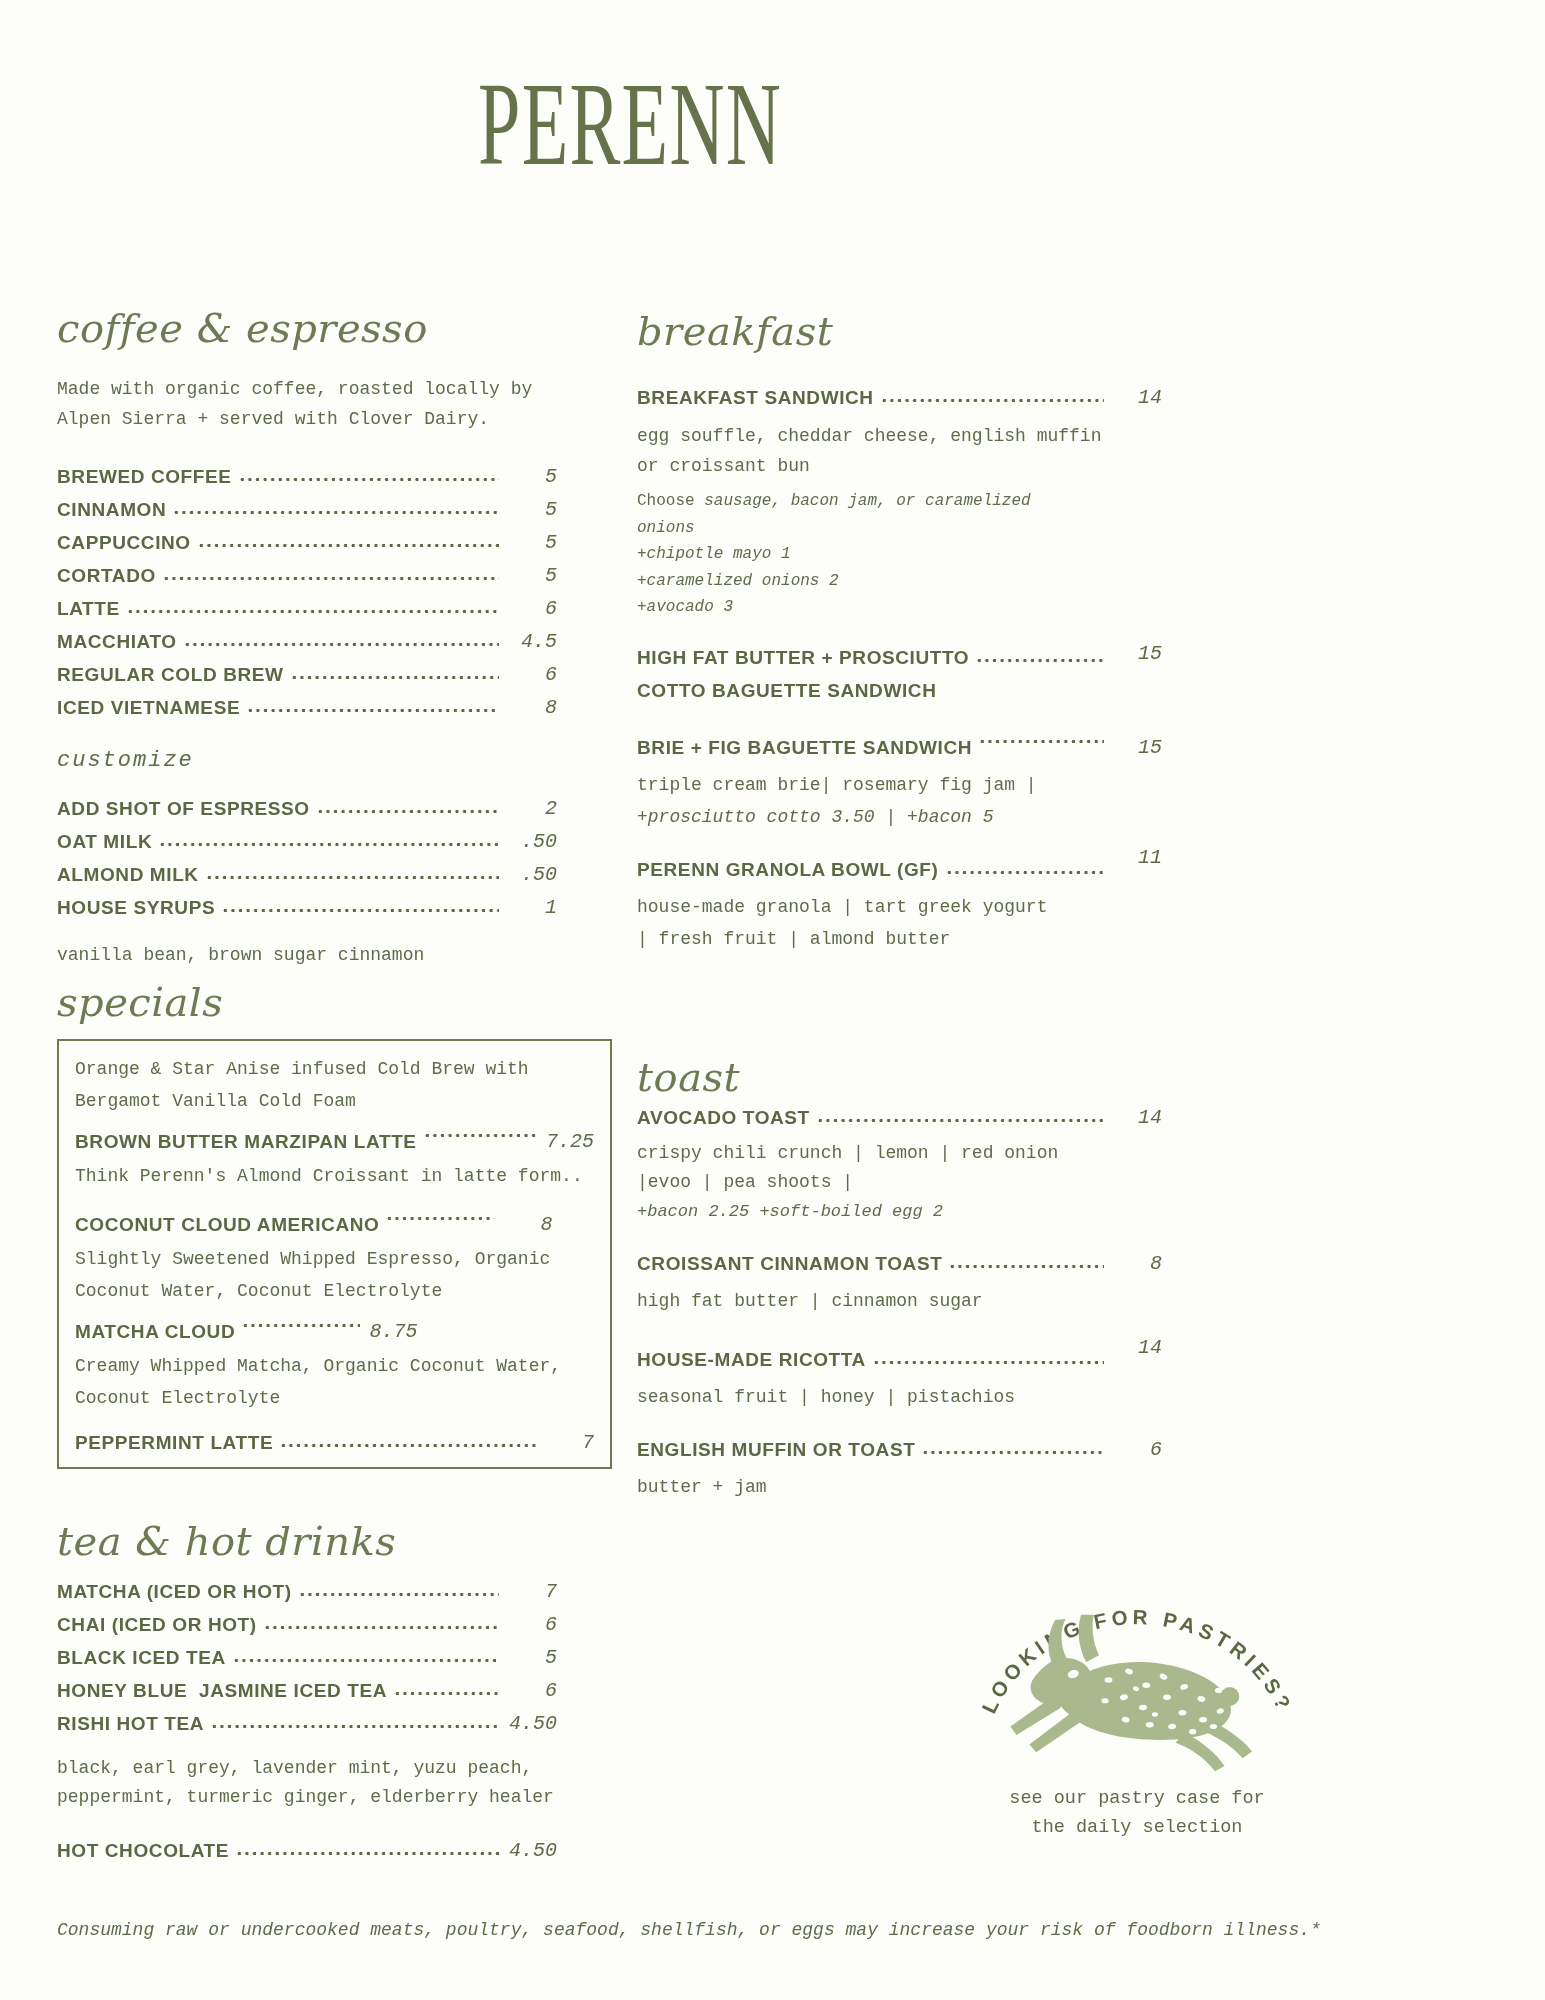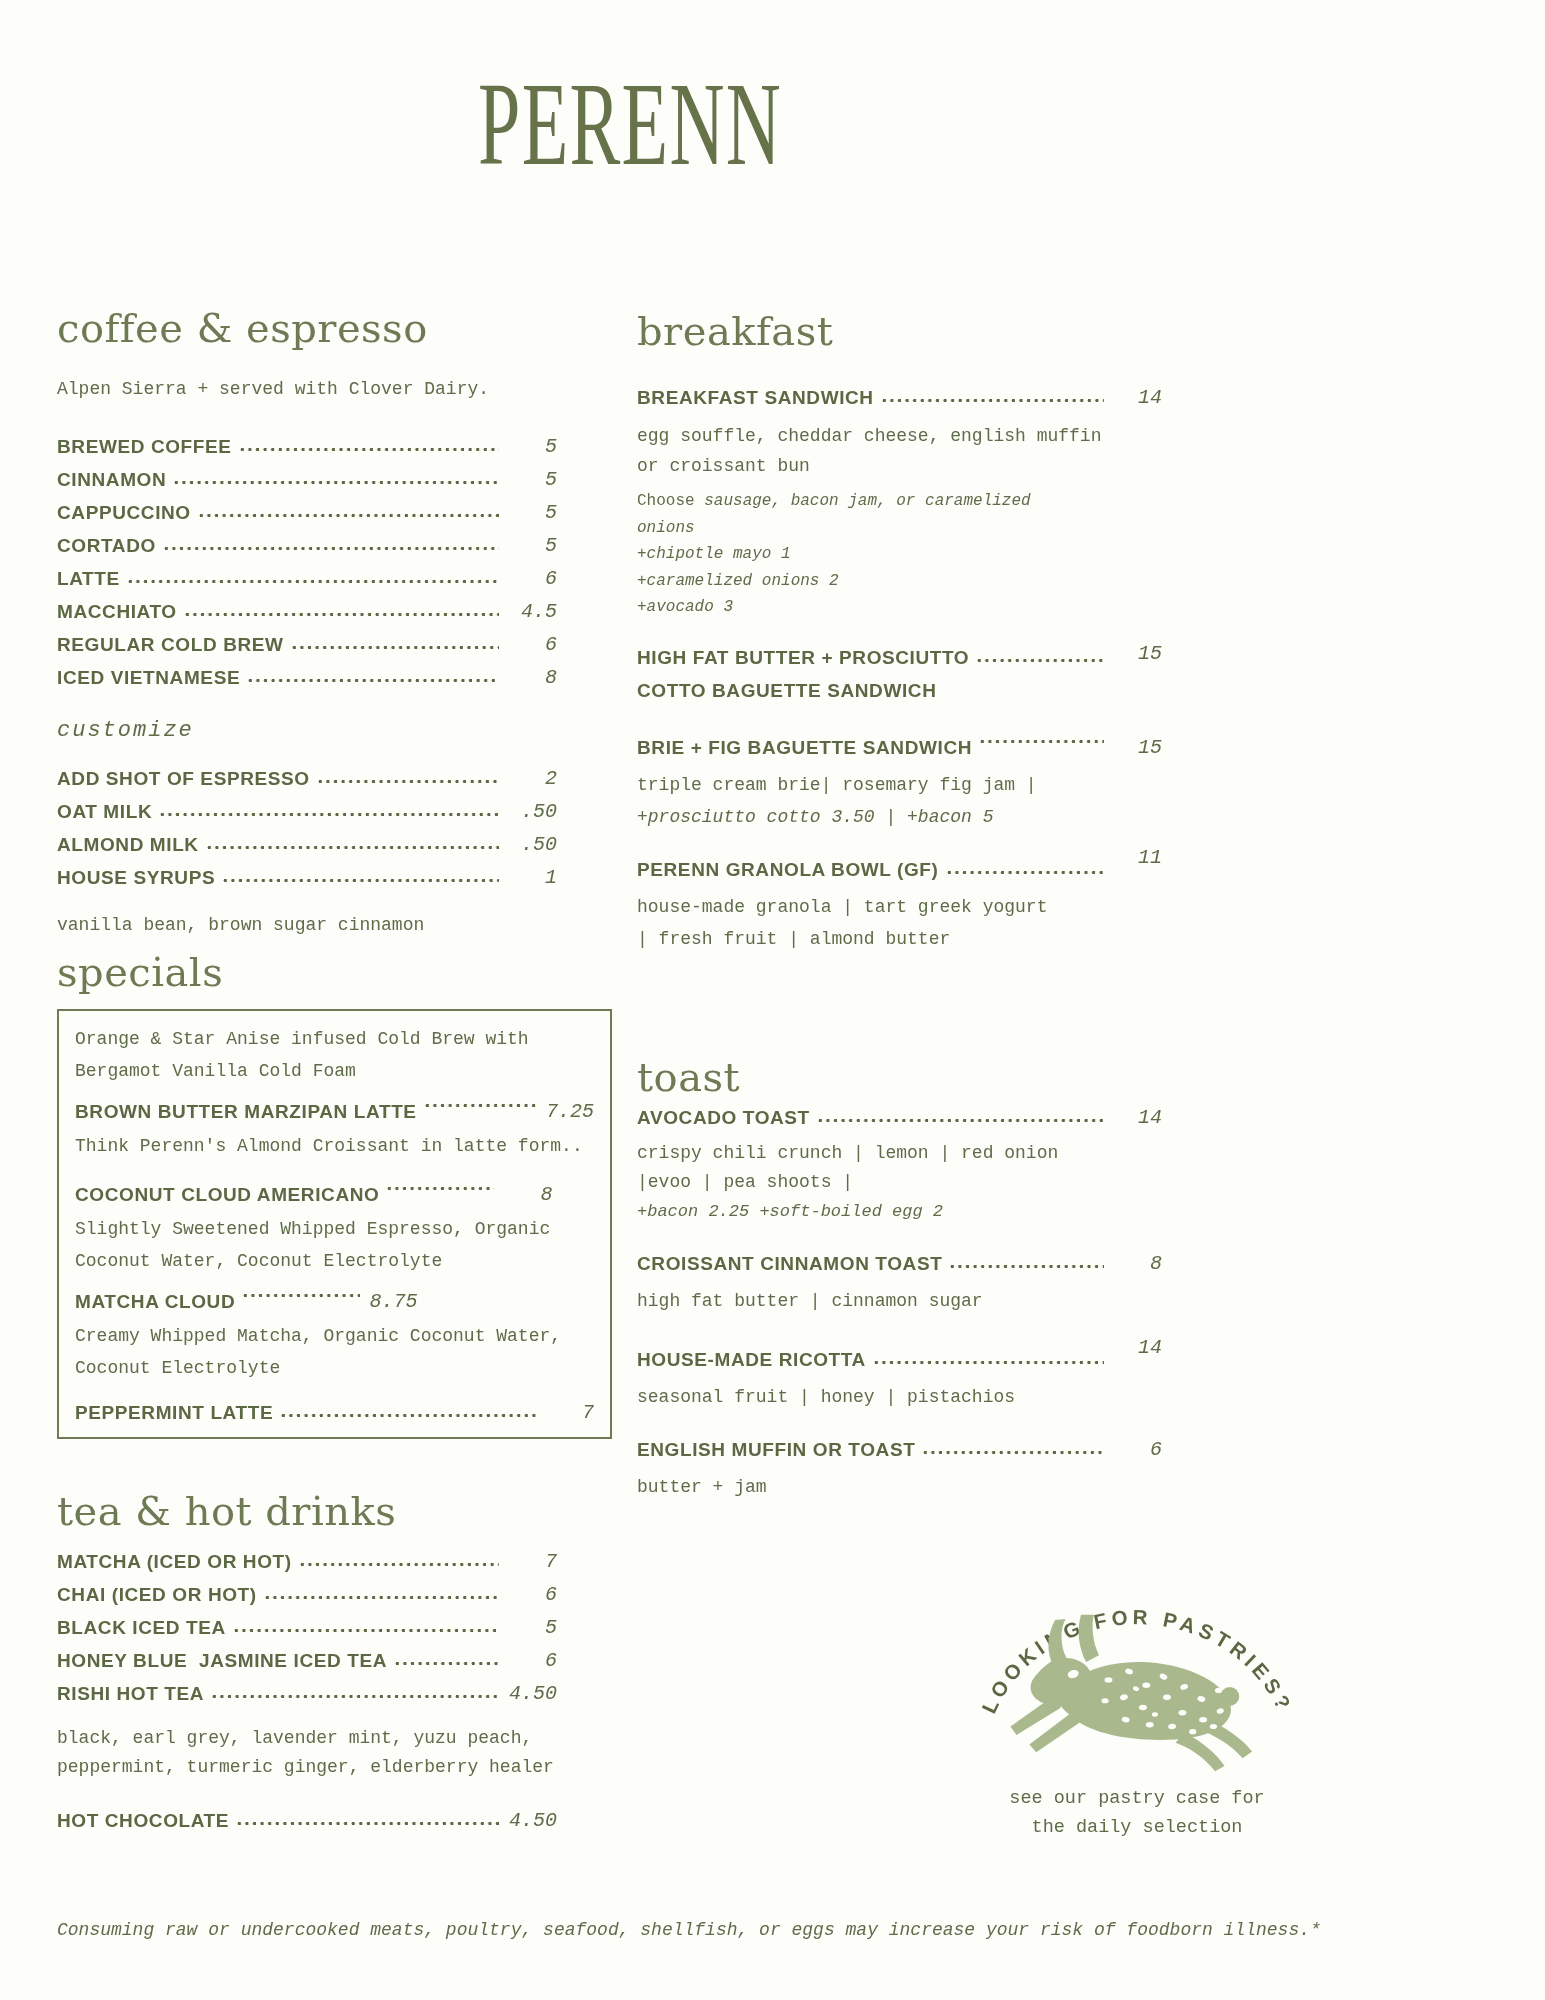--- a/index.html
+++ b/index.html
@@ -22,20 +22,21 @@
     font-family:"Liberation Serif", serif;
     font-size:118px;
     letter-spacing:2px;
     fill:#66724a;
   }
   .col{position:absolute;top:300px;}
   .col-left{left:57px;width:555px;}
   .col-right{left:637px;width:525px;}
   .script{
     font-family:"DejaVu Serif", serif;
+    font-style:italic;
     font-weight:400;
     font-size:40px;
     line-height:48px;
     letter-spacing:.5px;
     color:var(--script);
   }
   .mono{
     font-family:"Liberation Mono", monospace;
     font-size:18px;
     line-height:30px;
@@ -129,20 +130,21 @@
 
 <svg class="logo-svg" viewBox="0 0 1260 140">
   <text class="logo-text" x="478" y="122" textLength="304" lengthAdjust="spacingAndGlyphs">PERENN</text>
 </svg>
 
 <div class="col col-left">
 
   <div class="script" style="margin-top:4px">coffee &amp; espresso</div>
 
   <div class="mono" style="margin-top:22px">
+    <div>Made with organic coffee, roasted locally by</div>
     <div>Alpen Sierra + served with Clover Dairy.</div>
   </div>
 
   <div class="rows" style="margin-top:26px">
     <div class="row">
         <span class="nm">BREWED COFFEE</span>
         <span class="dots"></span>
         <span class="pr">5</span>
       </div>
     <div class="row">

